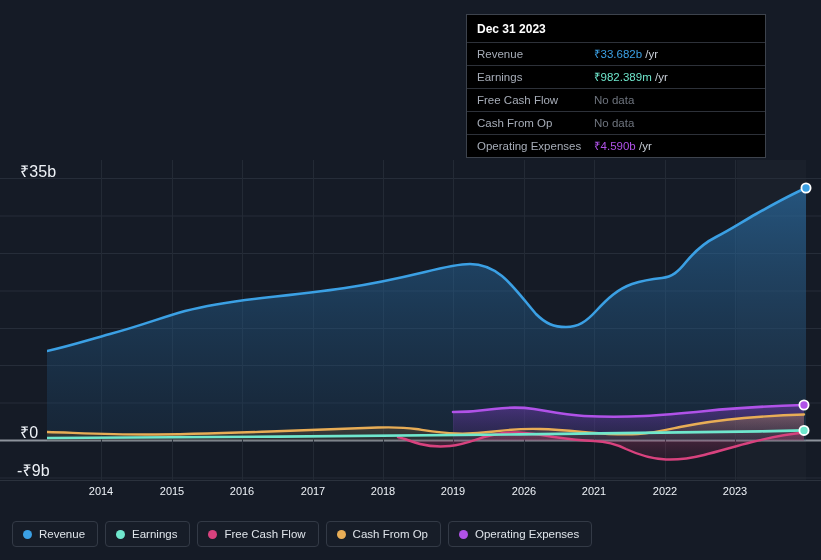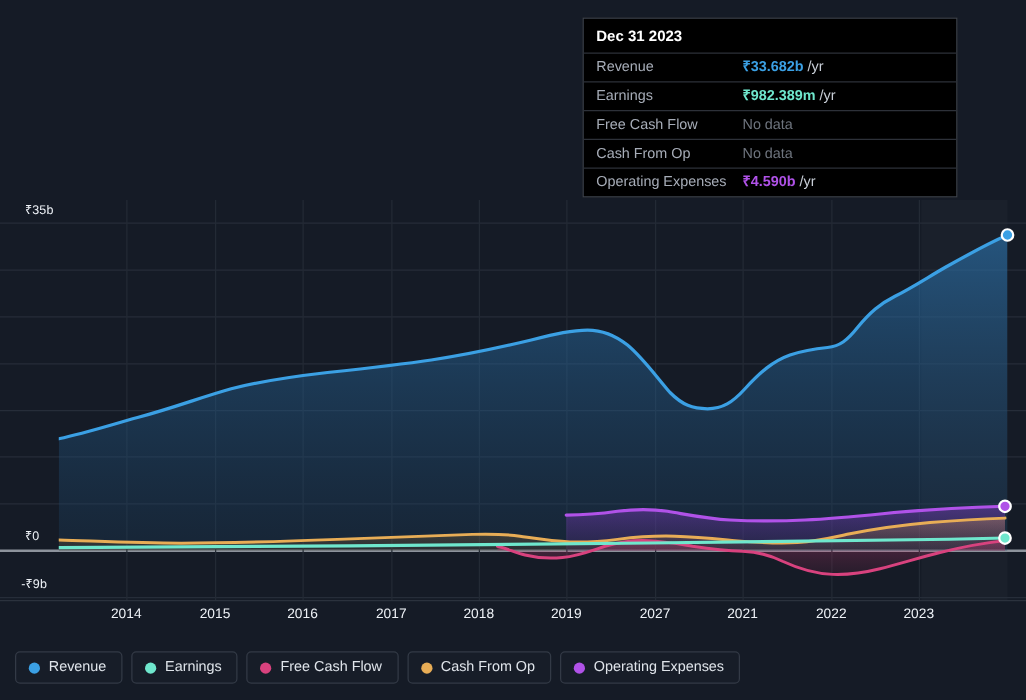--- a/index.html
+++ b/index.html
@@ -8,21 +8,21 @@
     background:#151b26;
     font-family:"Liberation Sans", sans-serif;
     overflow:hidden;
     position:relative;
     color:#e7ebf0;
   }
   #chart-root{position:absolute;inset:0;}
 
   .axis-label{
     position:absolute;
-    font-size:10px;
+    font-size:16px;
     color:#eef2f7;
     white-space:nowrap;
     letter-spacing:.1px;
   }
   .xlabel{
     position:absolute;
     font-size:11px;
     color:#eef2f7;
     transform:translateX(-50%);
     white-space:nowrap;
@@ -55,21 +55,21 @@
     line-height:14px;
   }
   .tt-row.noborder{border-top:none;}
   .tt-key{
     width:117px;
     flex:0 0 117px;
     color:#a7adb8;
     white-space:nowrap;
   }
   .tt-val{white-space:nowrap;}
-  .tt-val b{font-weight:bold;}
+  .tt-val b{font-weight:normal;}
   .tt-unit{color:#c9cfd8;font-weight:normal;}
   .tt-nodata{color:#6e747e;text-align:right;}
 
   
   #legend{
     position:absolute;
     left:12px;bottom:13px;
     display:flex;
     gap:7px;
     z-index:30;
@@ -221,21 +221,21 @@
   <div class="axis-label" style="left:20px;top:160px;">₹35b</div>
   <div class="axis-label" style="left:20px;top:421px;">₹0</div>
   <div class="axis-label" style="left:17px;top:459px;">-₹9b</div>
 
   <div class="xlabel" style="left:101px;top:485px;">2014</div>
   <div class="xlabel" style="left:172px;top:485px;">2015</div>
   <div class="xlabel" style="left:242px;top:485px;text-align:right;">2016</div>
   <div class="xlabel" style="left:313px;top:485px;">2017</div>
   <div class="xlabel" style="left:383px;top:485px;text-align:right;">2018</div>
   <div class="xlabel" style="left:453px;top:485px;">2019</div>
-  <div class="xlabel" style="left:524px;top:485px;">2027</div>
+  <div class="xlabel" style="left:524px;top:485px;">2026</div>
   <div class="xlabel" style="left:594px;top:485px;">2021</div>
   <div class="xlabel" style="left:665px;top:485px;">2022</div>
   <div class="xlabel" style="left:735px;top:485px;">2023</div>
 
   <div id="tooltip">
     <div class="tt-head">Dec 31 2023</div>
 
     <div class="tt-row">
       <span class="tt-key">Revenue</span>
       <span class="tt-val"><b style="color:#3ba0e4">₹33.682b</b> <span class="tt-unit">/yr</span></span>

